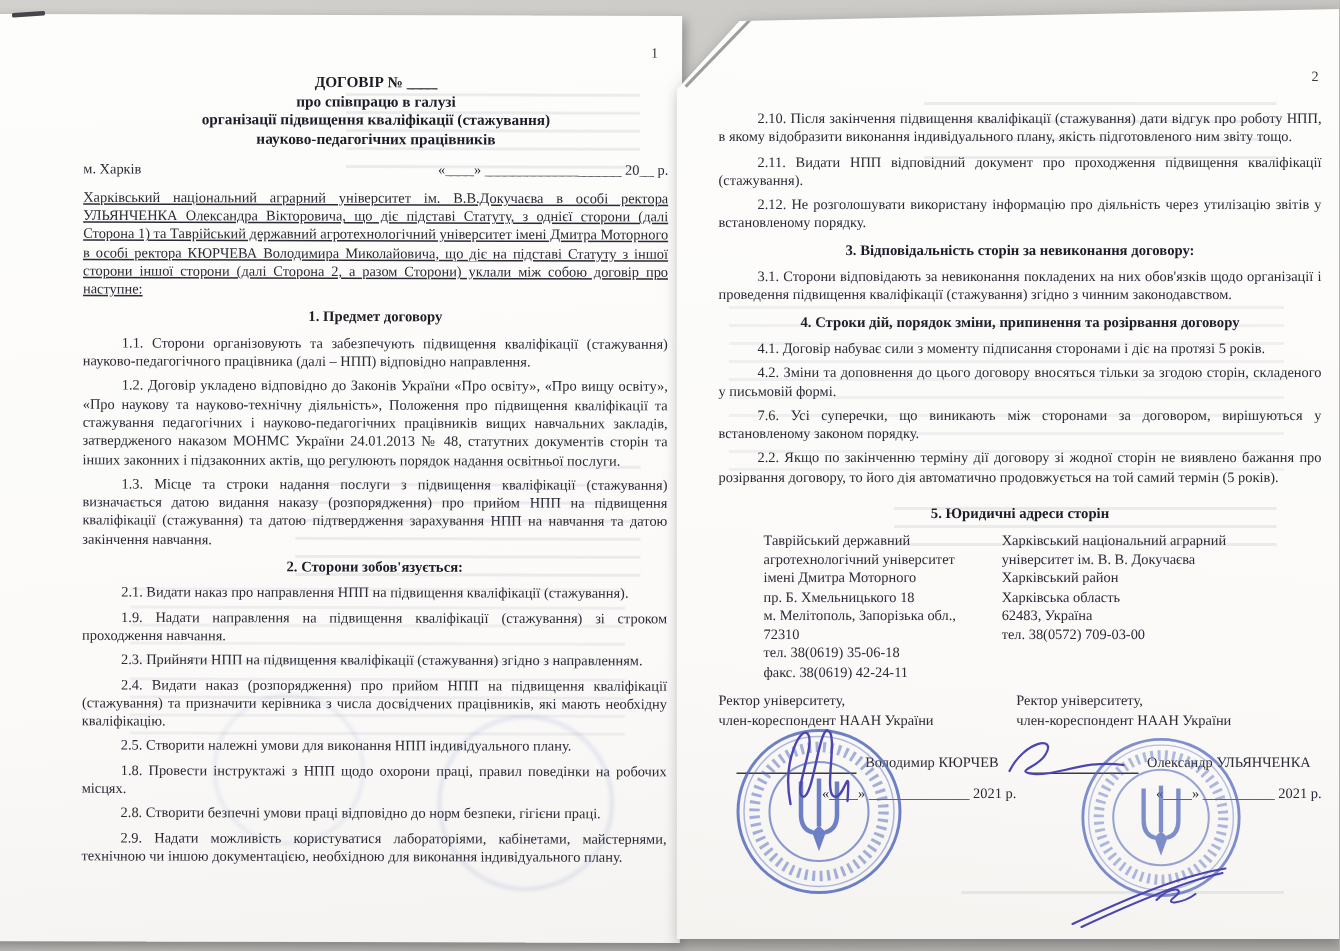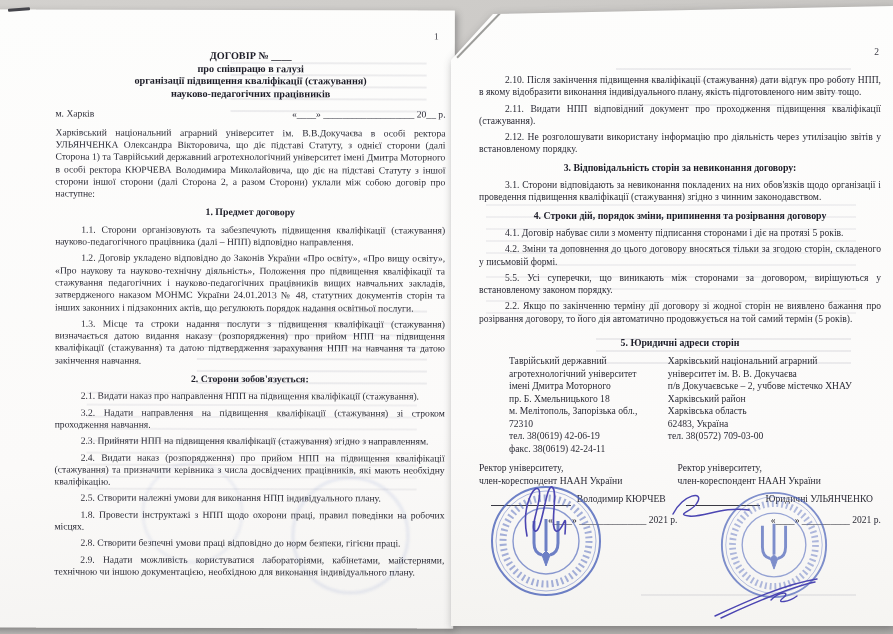--- a/index.html
+++ b/index.html
@@ -25,33 +25,33 @@
           font-size:9.6px;line-height:12.3px;}
   .inner2{position:relative;height:100%;padding:16px 12px 0 28px;box-sizing:border-box;
           font-size:9.6px;line-height:12.3px;}
   .pagenum{position:absolute;font-size:9.5px;color:#3a3a44;}
   .pagenum1{right:16px;top:20px;}
   .pagenum2{right:14px;top:40px;}
   .title-block{text-align:center;margin-top:24px;font-weight:bold;font-size:10.2px;
                line-height:12.6px;color:#1d1d28;}
   .daterow{display:flex;justify-content:space-between;margin-top:8px;}
   .para{margin:0 0 4px 0;text-align:justify;text-indent:26px;}
-  .intro{text-indent:0;margin-top:6px;}
+  .intro{text-indent:0;margin-top:6px;text-decoration:underline;}
   .sec-head{font-weight:bold;text-align:center;margin:6px 0 5px 0;color:#1d1d28;font-size:9.8px;}
   .h5{margin-top:12px;}
 
   
   .addr-row{display:flex;margin-top:6px;line-height:12.5px;}
   .addr-left{margin-left:30px;width:175px;}
   .addr-right{width:235px;}
   .sign-row{display:flex;margin-top:6px;}
   .sign-col{line-height:13px;}
   .sign-col1{width:200px;}
   .sign-col2{width:205px;}
-  .name-row{display:flex;margin-top:6px;align-items:flex-end;}
+  .name-row{display:flex;margin-top:16px;align-items:flex-end;}
   .name-row .col{display:flex;align-items:flex-end;justify-content:center;}
   .sig-line{display:inline-block;border-bottom:1px solid #3a3a44;height:10px;}
   .date-row{display:flex;margin-top:8px;}
   .date-cell{text-align:right;}
 
   
   .stamp{position:absolute;color:#4f66bb;opacity:.82;}
   .stamp svg{display:block;}
   .signature{position:absolute;color:#4b45b2;}
   .scan-mark{position:absolute;left:8px;top:8px;width:22px;height:3px;background:#45454b;
@@ -93,21 +93,21 @@
 
       <p class="para intro">Харківський національний аграрний університет ім. В.В.Докучаєва в особі ректора УЛЬЯНЧЕНКА Олександра Вікторовича, що діє підставі Статуту, з однієї сторони (далі Сторона 1) та Таврійський державний агротехнологічний університет імені Дмитра Моторного в особі ректора КЮРЧЕВА Володимира Миколайовича, що діє на підставі Статуту з іншої сторони іншої сторони (далі Сторона 2, а разом Сторони) уклали між собою договір про наступне:</p>
 
       <div class="sec-head">1. Предмет договору</div>
       <p class="para">1.1. Сторони організовують та забезпечують підвищення кваліфікації (стажування) науково-педагогічного працівника (далі – НПП) відповідно направлення.</p>
       <p class="para">1.2. Договір укладено відповідно до Законів України «Про освіту», «Про вищу освіту», «Про наукову та науково-технічну діяльність», Положення про підвищення кваліфікації та стажування педагогічних і науково-педагогічних працівників вищих навчальних закладів, затвердженого наказом МОНМС України 24.01.2013  № 48, статутних документів сторін та інших законних і підзаконних актів, що регулюють порядок надання освітньої послуги.</p>
       <p class="para">1.3. Місце та строки надання послуги з підвищення кваліфікації (стажування) визначається датою видання наказу (розпорядження) про прийом НПП на підвищення кваліфікації (стажування) та датою підтвердження зарахування НПП на навчання та датою закінчення навчання.</p>
 
       <div class="sec-head">2. Сторони зобов'язується:</div>
       <p class="para">2.1. Видати наказ про направлення НПП на підвищення кваліфікації (стажування).</p>
-      <p class="para">3.2. Надати направлення на підвищення кваліфікації (стажування) зі строком проходження навчання.</p>
+      <p class="para">1.9. Надати направлення на підвищення кваліфікації (стажування) зі строком проходження навчання.</p>
       <p class="para">2.3. Прийняти НПП на підвищення кваліфікації (стажування) згідно з направленням.</p>
       <p class="para">2.4. Видати наказ (розпорядження) про прийом НПП на підвищення кваліфікації (стажування) та призначити керівника з числа досвідчених працівників, які мають необхідну кваліфікацію.</p>
       <p class="para">2.5. Створити належні умови для виконання НПП індивідуального плану.</p>
       <p class="para">1.8. Провести інструктажі з НПП щодо охорони праці, правил поведінки на робочих місцях.</p>
       <p class="para">2.8. Створити безпечні умови праці відповідно до норм безпеки, гігієни праці.</p>
       <p class="para">2.9. Надати можливість користуватися лабораторіями, кабінетами, майстернями, технічною чи іншою документацією, необхідною для виконання індивідуального плану.</p>
     </div>
   </div>
 
   <div class="page2-wrap">
@@ -124,40 +124,39 @@
         <p class="para" style="margin-top:52px;">2.10. Після закінчення підвищення кваліфікації (стажування) дати відгук про роботу НПП, в якому відобразити виконання індивідуального плану, якість підготовленого ним звіту тощо.</p>
         <p class="para">2.11. Видати НПП відповідний документ про проходження підвищення кваліфікації (стажування).</p>
         <p class="para">2.12. Не розголошувати використану інформацію про діяльність через утилізацію звітів у встановленому порядку.</p>
 
         <div class="sec-head">3. Відповідальність сторін за невиконання договору:</div>
         <p class="para">3.1. Сторони відповідають за невиконання покладених на них обов'язків щодо організації і проведення підвищення кваліфікації (стажування) згідно з чинним законодавством.</p>
 
         <div class="sec-head">4. Строки дій, порядок зміни, припинення та розірвання договору</div>
         <p class="para">4.1. Договір набуває сили з моменту підписання сторонами і діє на протязі 5 років.</p>
         <p class="para">4.2. Зміни та доповнення до цього договору вносяться тільки за згодою сторін, складеного у письмовій формі.</p>
-        <p class="para">5.5. Усі суперечки, що виникають між сторонами за договором, вирішуються у встановленому законом порядку.</p>
+        <p class="para">7.6. Усі суперечки, що виникають між сторонами за договором, вирішуються у встановленому законом порядку.</p>
         <p class="para">2.2. Якщо по закінченню терміну дії договору зі жодної сторін не виявлено бажання про розірвання договору, то його дія автоматично продовжується на той самий термін (5 років).</p>
 
         <div class="sec-head h5">5. Юридичні адреси сторін</div>
 
         <div class="addr-row">
           <div class="addr-left">
             <div>Таврійський державний</div>
             <div>агротехнологічний університет</div>
             <div>імені Дмитра Моторного</div>
             <div>пр. Б. Хмельницького  18</div>
             <div>м. Мелітополь, Запорізька обл.,</div>
             <div>72310</div>
-            <div>тел. 38(0619) 42-06-19</div>
+            <div>тел. 38(0619) 35-06-18</div>
             <div>факс. 38(0619) 42-24-11</div>
           </div>
           <div class="addr-right">
             <div>Харківський національний аграрний</div>
             <div>університет ім. В. В. Докучаєва</div>
-            <div>п/в Докучаєвське – 2, учбове містечко ХНАУ</div>
             <div>Харківський район</div>
             <div>Харківська область</div>
             <div>62483, Україна</div>
             <div>тел. 38(0572) 709-03-00</div>
           </div>
         </div>
 
         <div class="sign-row">
           <div class="sign-col sign-col1">
             <div>Ректор університету,</div>
@@ -169,21 +168,21 @@
           </div>
         </div>
 
         <div class="name-row">
           <div class="col sign-col1">
             <span class="sig-line" style="width:80px;margin-right:6px;"></span>
             <span>Володимир КЮРЧЕВ</span>
           </div>
           <div class="col sign-col2">
             <span class="sig-line" style="width:74px;margin-right:6px;"></span>
-            <span>Юридичні УЛЬЯНЧЕНКО</span>
+            <span>Олександр УЛЬЯНЧЕНКА</span>
           </div>
         </div>
 
         <div class="date-row">
           <div class="date-cell sign-col1">«____» ______________ 2021 р.</div>
           <div class="date-cell sign-col2">«____» __________ 2021 р.</div>
         </div>
       </div>
 
       <div class="stamp" style="left:38px;top:478px;">

